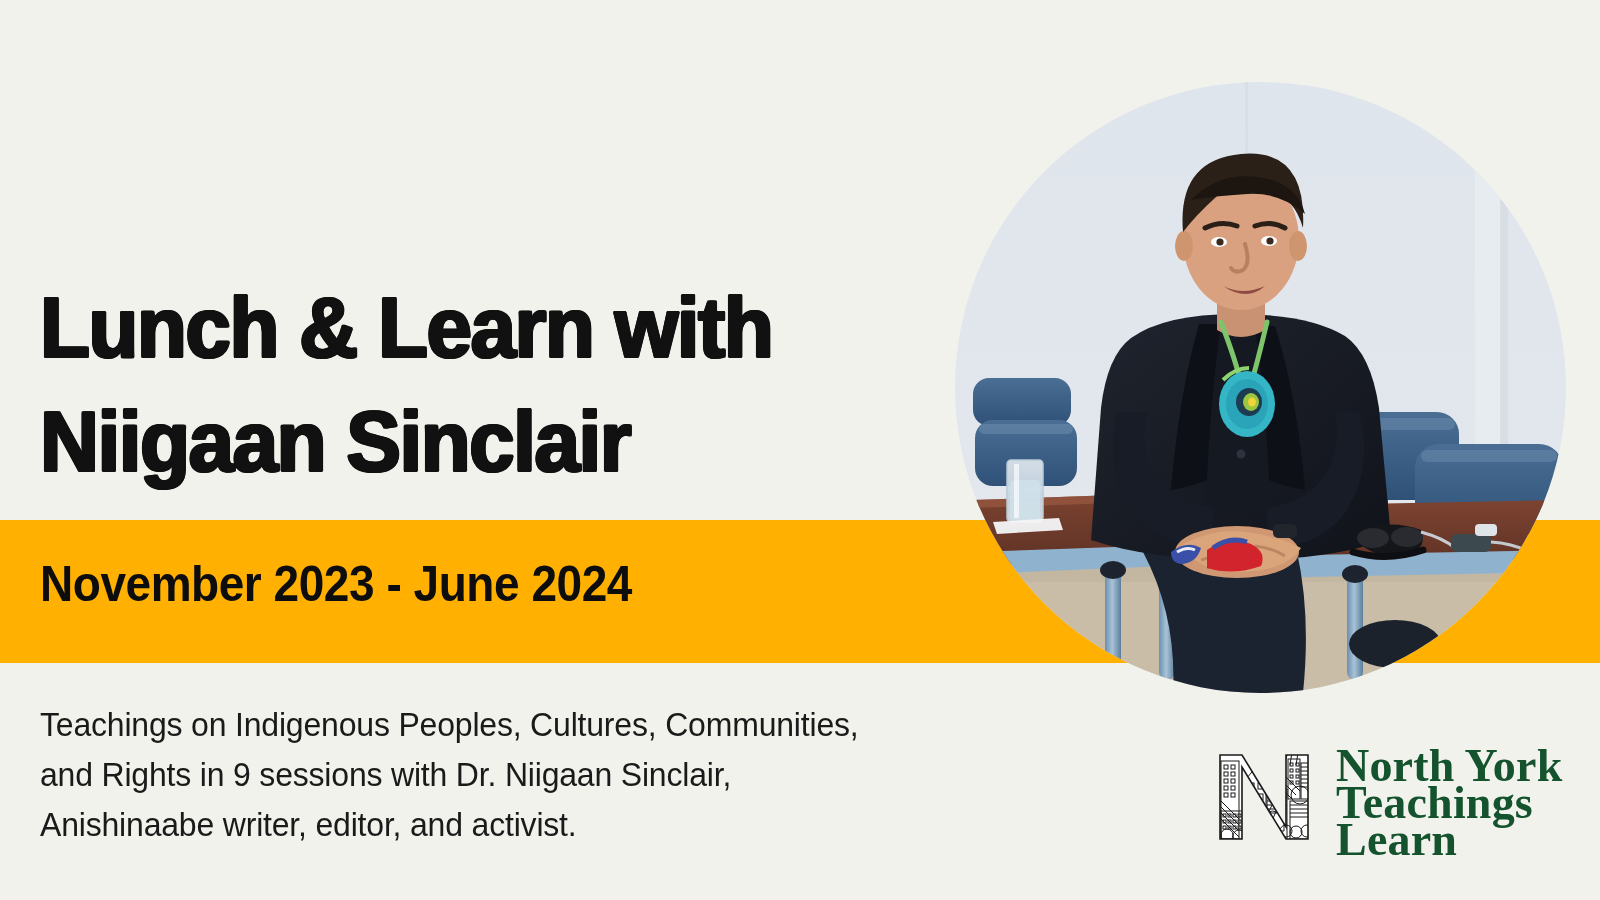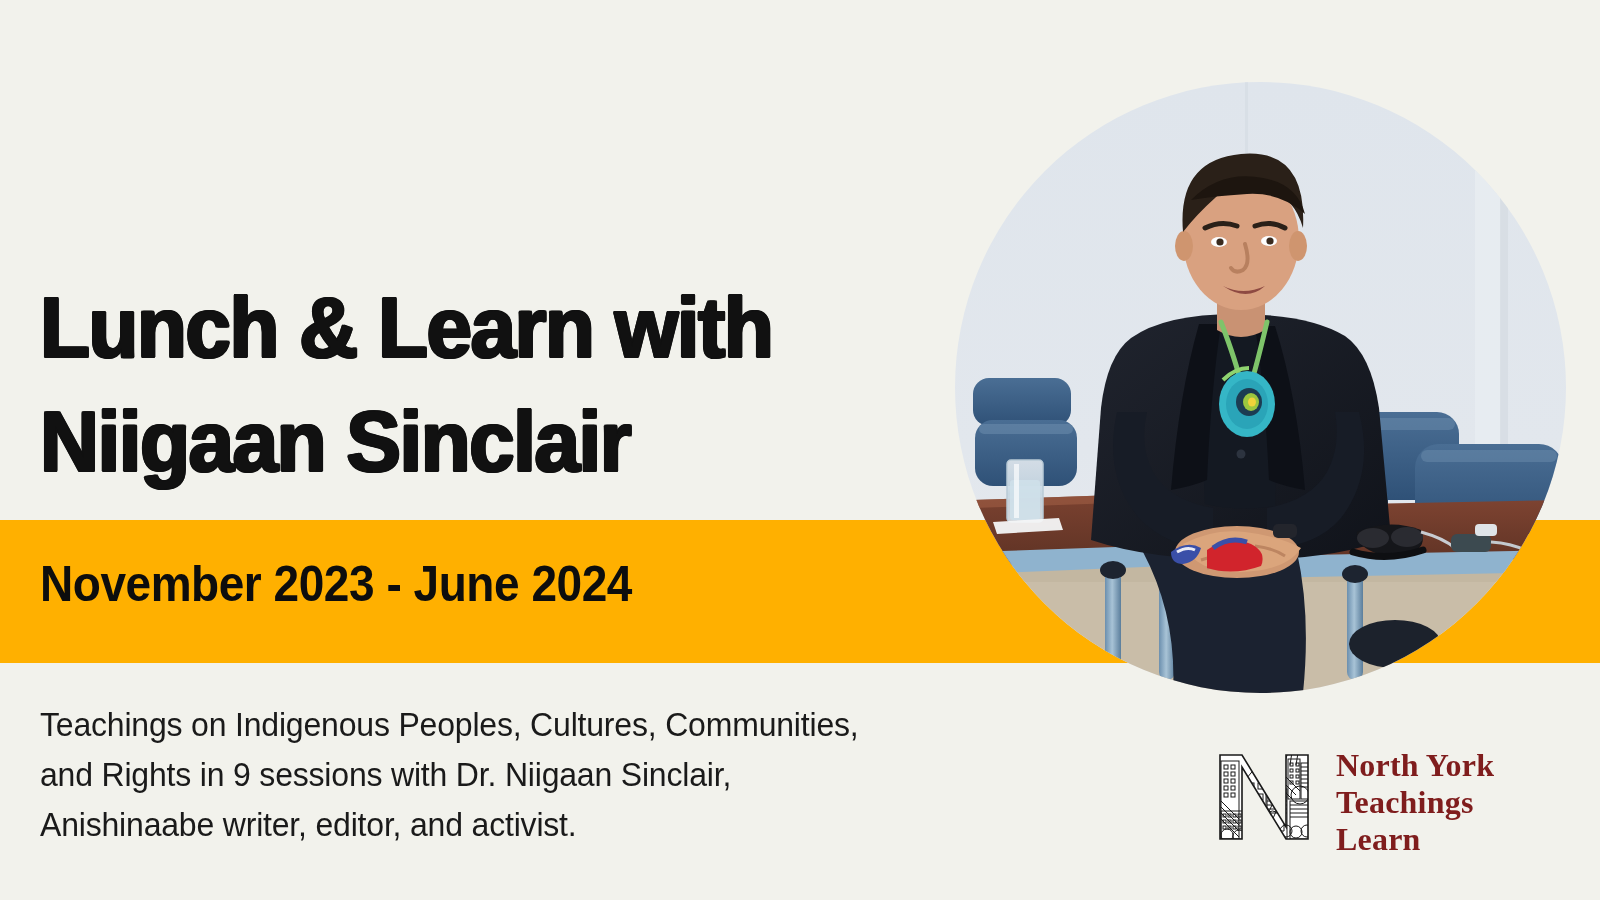--- a/index.html
+++ b/index.html
@@ -87,23 +87,23 @@
     left:1212px; top:745px;
     z-index:5;
     display:flex;
     align-items:flex-start;
     gap:20px;
   }
   .logo-mark { width:104px; height:104px; display:block; }
   .logo-words {
     font-family:"Liberation Serif", serif;
     font-weight:700;
-    font-size:32px;
+    font-size:46px;
     line-height:37px;
-    color:#7f1d1d;
+    color:#14532d;
     letter-spacing:0.2px;
     padding-top:2px;
   }
   .logo-words span { display:block; white-space:nowrap; }
 
   
   .photo-circle {
     position:absolute;
     left:955px; top:82px;
     width:611px; height:611px;

